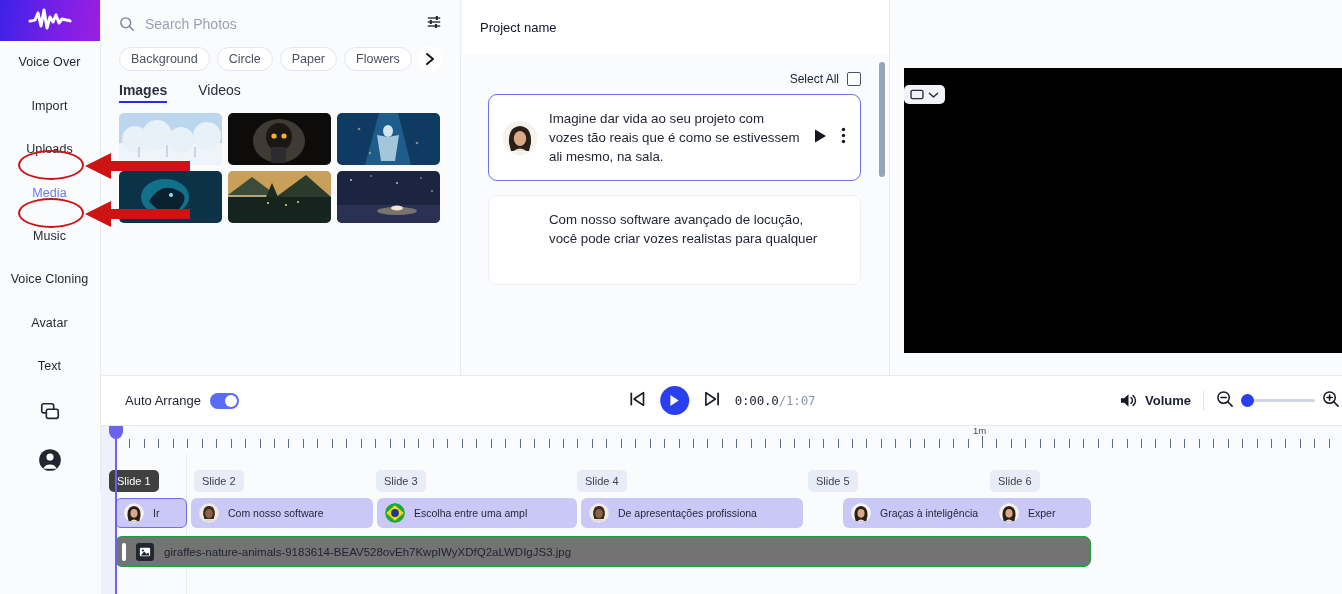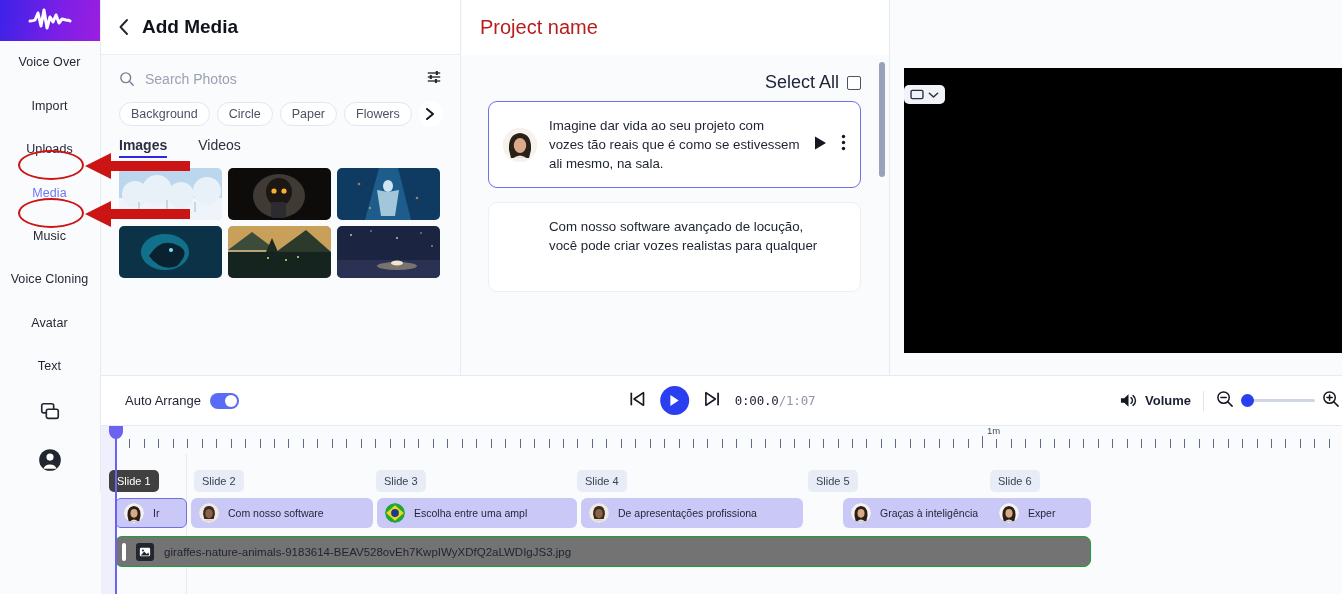--- a/index.html
+++ b/index.html
@@ -96,24 +96,24 @@
     position: absolute; left: 455px; top: 206px; width: 5px; height: 110px;
     background: #5b7396; border-radius: 3px;
   }
 
   
   #script-panel {
     position: absolute; left: 462px; top: 0; width: 428px; height: 375px;
     background: #fafbfd; border-right: 1px solid #e7eaf0;
   }
   #project-head { height: 55px; display: flex; align-items: center; padding: 0 18px; background:#fff; }
-  #project-name { font-size: 20px; color: #b91c1c; cursor: text; }
+  #project-name { font-size: 13px; color: #0f172a; cursor: text; }
   #select-all-row {
     display: flex; align-items: center; justify-content: flex-end; gap: 8px;
-    padding: 17px 28px 8px 0; font-size: 18px; color: #20263a;
+    padding: 17px 28px 8px 0; font-size: 12px; color: #20263a;
   }
   .checkbox-sq {
     width: 14px; height: 14px; border: 1.6px solid #4b5263; border-radius: 2px;
     background: #fff; cursor: pointer;
   }
   .script-card {
     margin: 0 28px 14px 26px; background: #fff; border: 1px solid #eceff4;
     border-radius: 9px; padding: 14px 10px 14px 14px;
     display: flex; align-items: center; gap: 12px; cursor: pointer;
   }
@@ -276,28 +276,20 @@
         <svg width="26" height="26" viewBox="0 0 24 24">
           <circle cx="12" cy="12" r="10" fill="#22262e"></circle>
           <circle cx="12" cy="9.3" r="3.3" fill="#ffffff"></circle>
           <path d="M5.8 20 a6.6 6.0 0 0 1 12.4 0 z" fill="#ffffff"></path>
         </svg>
       </div>
     </div>
   </div>
 
   <div id="media-panel">
-    <div id="media-head">
-      <span id="back-chevron">
-        <svg width="13" height="18" viewBox="0 0 13 18">
-          <path d="M10 2 L3.5 9 L10 16" fill="none" stroke="#22262e" stroke-width="1.9" stroke-linecap="round" stroke-linejoin="round"></path>
-        </svg>
-      </span>
-      <span id="media-title">Add Media</span>
-    </div>
 
     <div id="search-row">
       <svg width="16" height="16" viewBox="0 0 18 18">
         <circle cx="7.6" cy="7.6" r="5.5" fill="none" stroke="#7a8295" stroke-width="1.6"></circle>
         <line x1="11.6" y1="11.6" x2="16" y2="16" stroke="#7a8295" stroke-width="1.6" stroke-linecap="round"></line>
       </svg>
       <input id="search-input" type="text" placeholder="Search Photos" style="">
       <span id="filter-icon">
         <svg width="16" height="16" viewBox="0 0 18 18">
           <line x1="2" y1="4.5" x2="16" y2="4.5" stroke="#22262e" stroke-width="1.5"></line>
@@ -673,21 +665,21 @@
         <div class="tick" style="left: 1097.75px;"></div>
         <div class="tick" style="left: 1112.2px;"></div>
         <div class="tick" style="left: 1126.65px;"></div>
         <div class="tick" style="left: 1141.1px;"></div>
         <div class="tick" style="left: 1155.55px;"></div>
         <div class="tick" style="left: 1170px;"></div>
         <div class="tick" style="left: 1184.45px;"></div>
         <div class="tick" style="left: 1198.9px;"></div>
         <div class="tick" style="left: 1213.35px;"></div>
         <div class="tick" style="left: 1227.8px;"></div>
-        <div id="ruler-label" style="left: 872px; margin-left: 14px;">1m</div>
+        <div id="ruler-label" style="left: 872px;">1m</div>
         <div class="tick major" style="left: 881px;"></div>
       </div>
     <div id="playhead">
       <div id="playhead-handle"></div>
     </div>
 
     <div id="slide-labels">
         <div class="slide-label current" style="left: 8px;">
           <span>Slide 1</span>
         </div>

